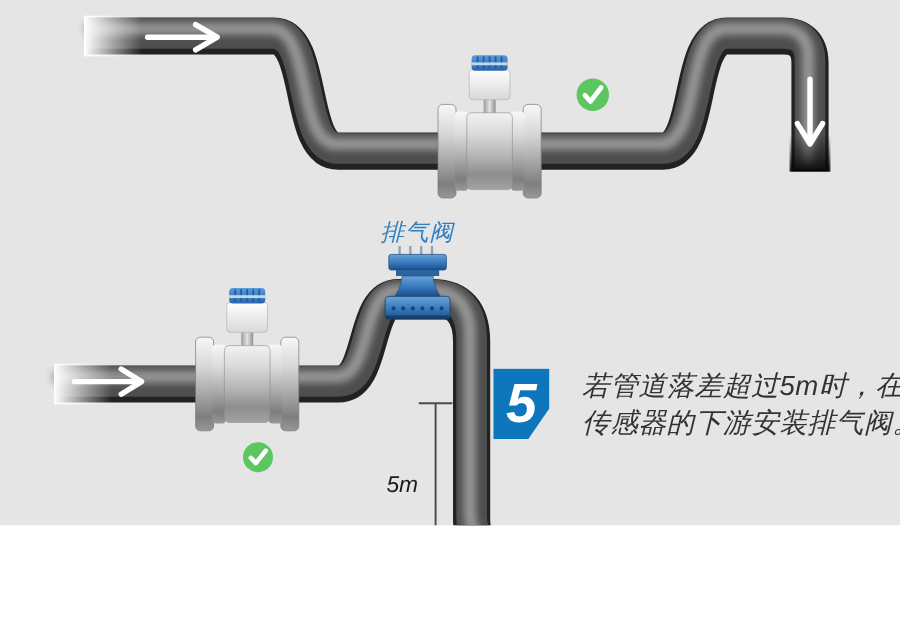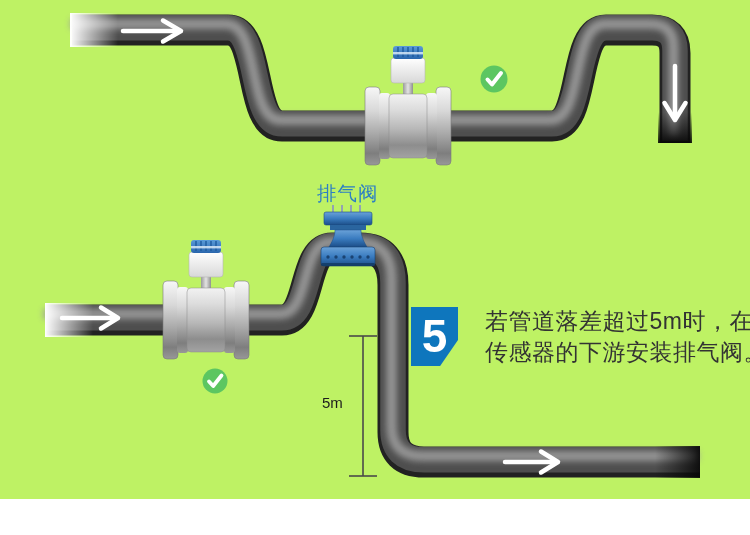--- a/index.html
+++ b/index.html
@@ -1,30 +1,31 @@
 <!DOCTYPE html>
 <html><head>
 <meta charset="utf-8">
 <style>
   html,body { margin:0; padding:0; background:#ffffff; }
   .stage {
-    position:relative; width:750px; height:499px;
-    background:#bef264; overflow:hidden;
+    position:relative; width:750px; height:438px;
+    background:#e5e5e5; overflow:hidden;
     font-family:"Liberation Sans", sans-serif;
+    font-style:italic;
   }
   .stage svg { position:absolute; left:0; top:0; }
   .overlay { position:absolute; }
   .valve-label {
     left:317px; top:180px; width:70px;
     font-size:19.5px; font-weight:500; letter-spacing:1px;
     color:#2d7fc4; white-space:nowrap;
   }
   .dim-label {
     left:322px; top:394px; width:40px;
-    font-size:15px; color:#1c1c1c; white-space:nowrap;
+    font-size:19px; color:#1c1c1c; white-space:nowrap;
   }
   .step-badge {
     left:411px; top:307px; width:47px; height:59px;
     background:#0e76bd;
     clip-path:polygon(0 0,100% 0,100% 56%,62% 100%,0 100%);
     display:flex; align-items:center; justify-content:center;
   }
   .step-badge span {
     color:#ffffff; font-size:46px; font-weight:700; line-height:1;
     transform:translateY(-1px);

